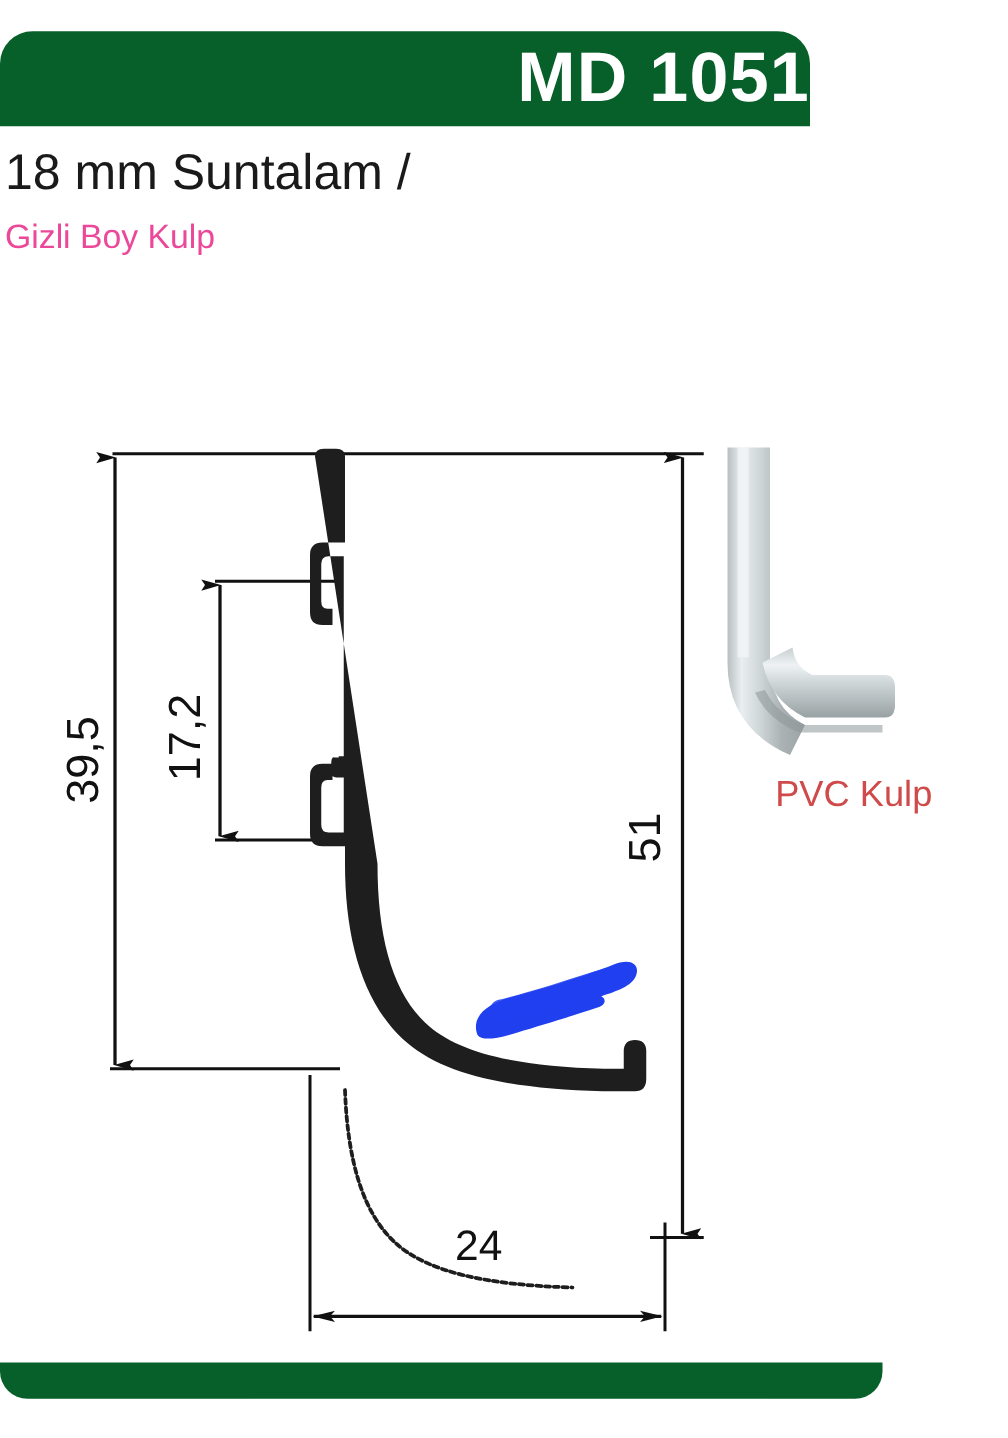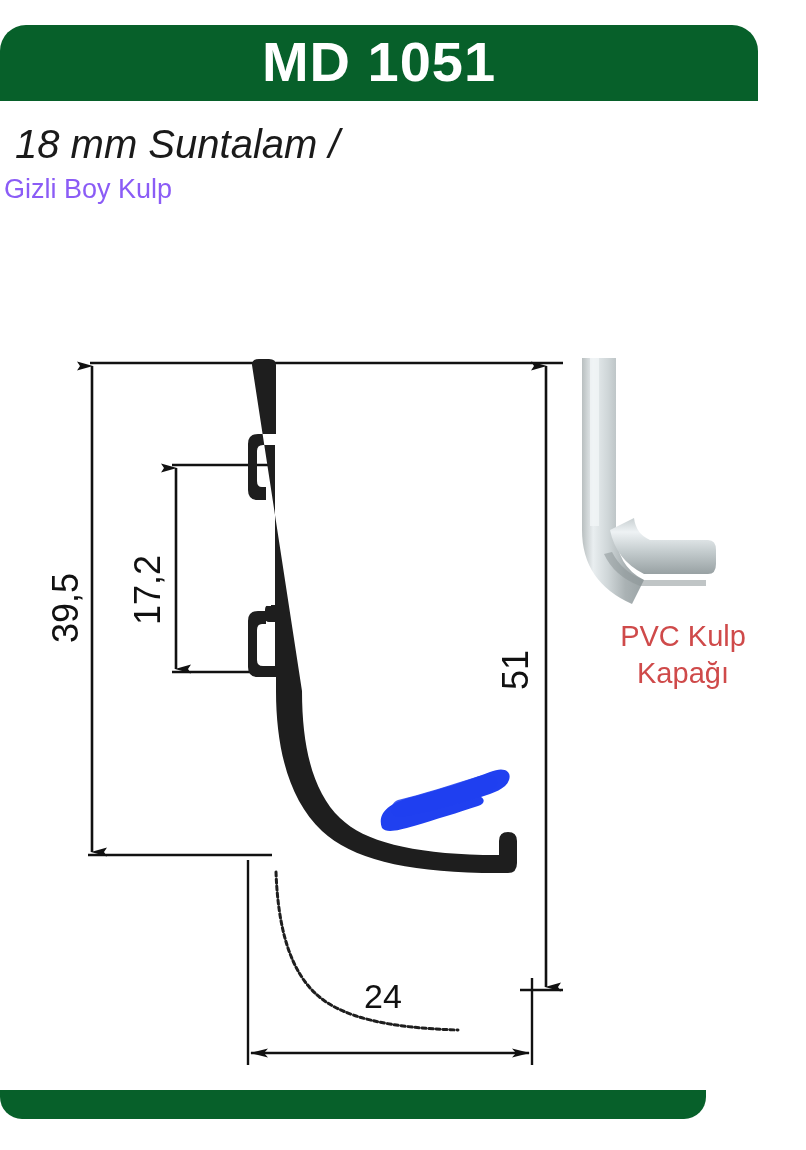--- a/index.html
+++ b/index.html
@@ -12,59 +12,58 @@
   #page {
     position:relative;
     width:806px; height:1150px;
     background:#ffffff;
   }
 
   
   #title-banner {
     position:absolute;
     left:0px; top:25px;
-    width:758px; height:76px;
+    width:648px; height:76px;
     background:var(--brand);
     border-top-right-radius:26px;
     border-top-left-radius:26px;
-    display:flex; align-items:center; justify-content:center;
+    display:flex; align-items:center; justify-content:flex-end;
   }
   #title-banner .title-text {
     color:#ffffff;
     font-size:56px;
     font-weight:bold;
     letter-spacing:1px;
     line-height:1;
     padding-bottom:3px;
   }
 
   
   #subtitle-row {
     position:absolute;
-    left:15px; top:112px;
+    left:4px; top:112px;
     width:700px; height:52px;
-    display:flex; align-items:flex-end;
+    display:flex; align-items:center;
     white-space:pre;
-    font-style:italic;
   }
   .sub-main {
     font-size:40px;
     color:#1a1a1a;
     line-height:1;
   }
   .sub-accent {
     font-size:40px;
     color:var(--accent-green);
     line-height:1;
   }
   #subtitle2 {
     position:absolute;
     left:4px; top:176px;
     font-size:27px;
-    color:#8b5cf6;
+    color:#ec4899;
     line-height:1;
   }
 
   
   #drawing {
     position:absolute;
     left:0; top:0;
     width:806px; height:1150px;
     pointer-events:none;
   }
@@ -285,18 +284,17 @@
 
       <path fill="#8d9698" opacity="0.55" d="
         M 612 552 q 10 20 32 28 h 62 v 6 h -66 q -26 -10 -36 -32 z
       "></path>
     </g>
 
   </svg>
 
   <div id="pvc-label">
     <span>PVC Kulp</span>
-    <span class="l2">Kapağı</span>
   </div>
 
   <div id="bottom-bar"></div>
 
 </div>
 
 </body></html>

